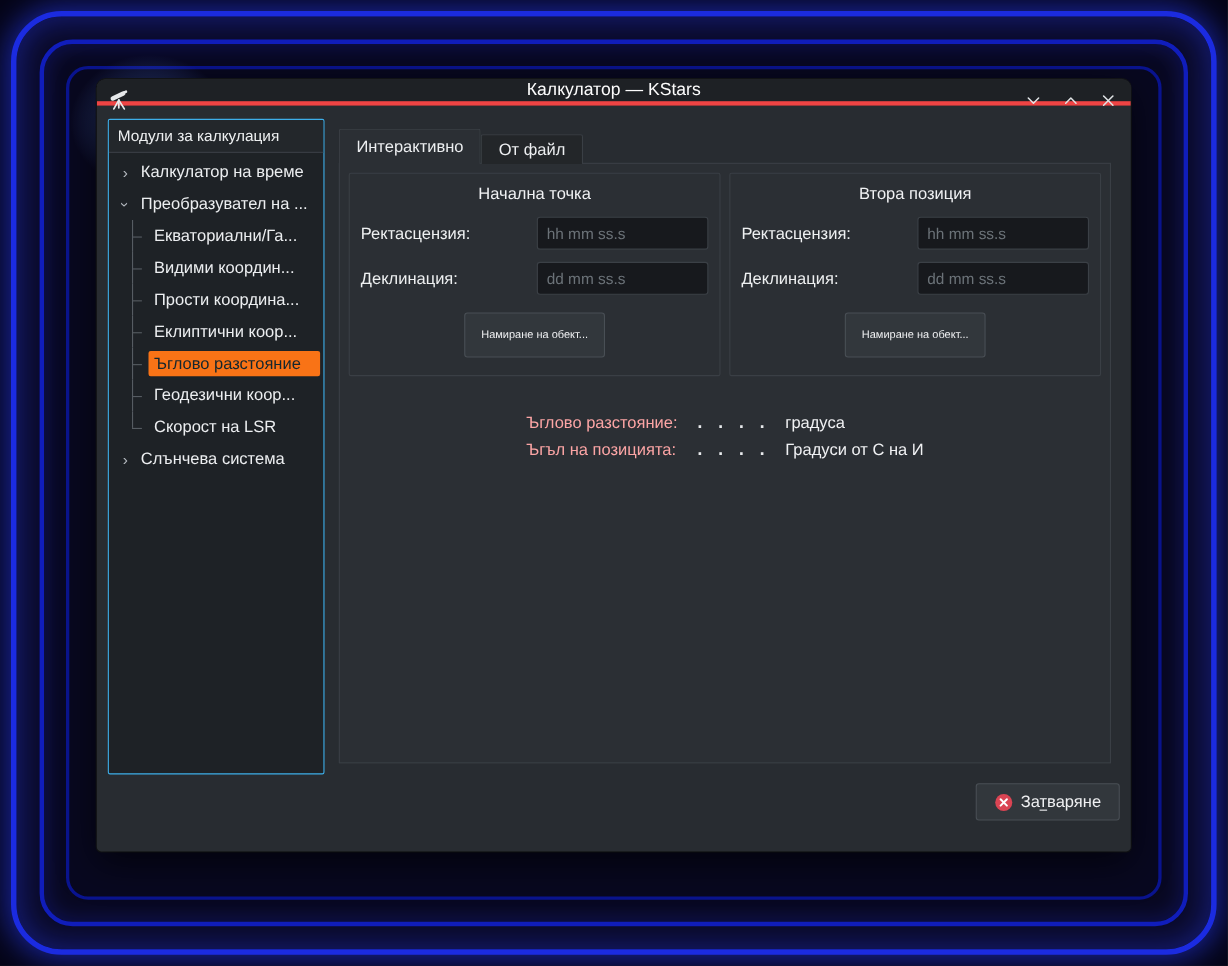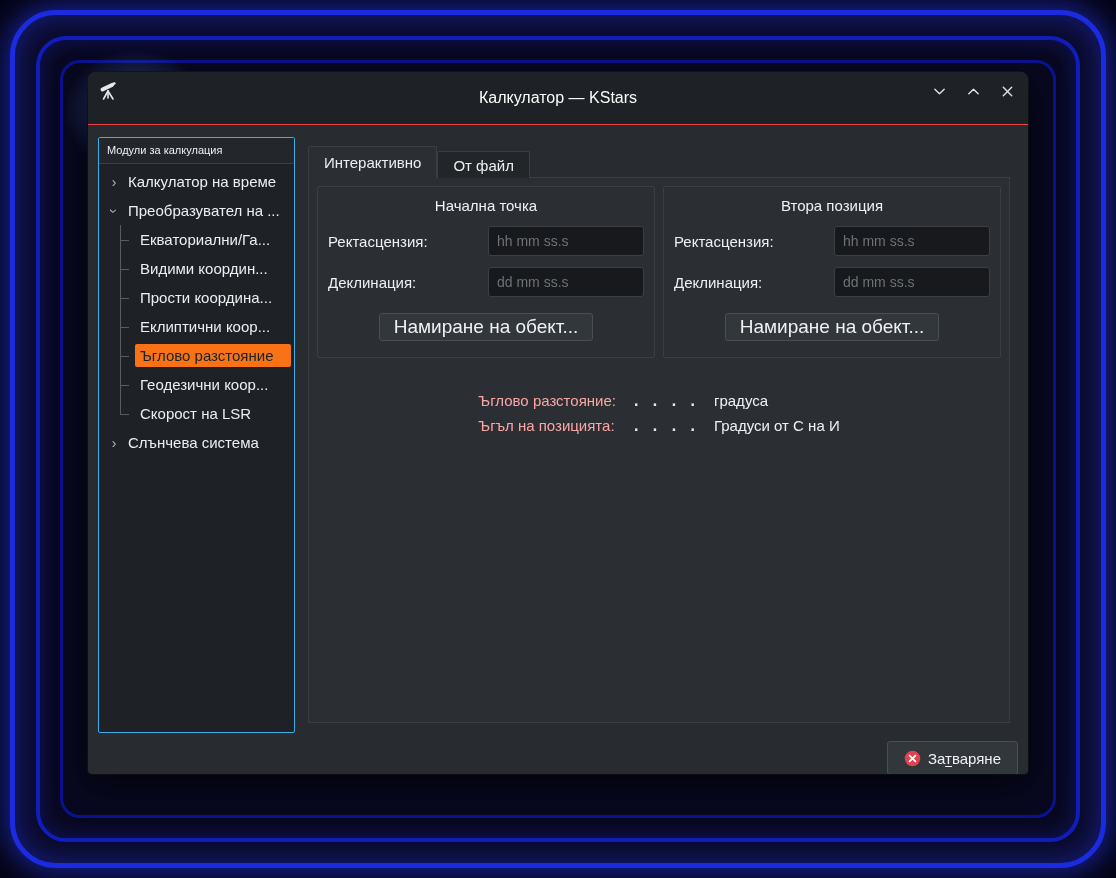--- a/index.html
+++ b/index.html
@@ -34,22 +34,22 @@
 
   
   .window {
     position:absolute; left:88px; top:72px; width:940px; height:702px;
     background:#282c31; border-radius:8px 8px 4px 4px; overflow:hidden;
     box-shadow:0 10px 34px rgba(0,0,0,.65), 0 0 0 1px #15171a;
     z-index:5;
   }
 
   .titlebar {
-    height:53px; background:#1e2125; display:flex; align-items:center;
-    position:relative; border-bottom:1px solid #ef4444;
+    height:24px; background:#1e2125; display:flex; align-items:center;
+    position:relative; border-bottom:4px solid #ef4444;
   }
   .app-icon { position:absolute; left:10px; top:8px; width:22px; height:22px; display:flex; align-items:center; justify-content:center; }
   .win-title {
     position:absolute; left:0; right:0; text-align:center;
     font-size:16px; color:#fcfcfc; pointer-events:none;
   }
   .win-controls { position:absolute; right:8px; top:0; height:38px; display:flex; align-items:center; gap:8px; }
   .win-btn {
     width:26px; height:26px; background:transparent; border:none;
     display:flex; align-items:center; justify-content:center; cursor:pointer;
@@ -58,21 +58,21 @@
 
   .content { position:relative; height:663px; }
 
   
   .sidebar {
     position:absolute; left:10px; top:12px; width:197px; height:596px;
     background:#1e2226; border:1px solid #3daee9; border-radius:2px;
     display:flex; flex-direction:column; overflow:hidden;
   }
   .sidebar-header {
-    padding:6px 8px 7px 8px; font-size:11px; color:#eef0f1;
+    padding:6px 8px 7px 8px; font-size:14px; color:#eef0f1;
     background:#23272b; border-bottom:1px solid #3a3f45; flex:0 0 auto;
   }
   .tree { flex:1; padding-top:3px; overflow:hidden; }
   .tree-item {
     display:flex; align-items:center; height:29px; font-size:15px;
     color:#eceef0; position:relative; padding-left:6px; cursor:default;
   }
   .expander {
     width:18px; text-align:center; color:#b5bac0; font-size:14px;
     display:inline-block; flex:0 0 18px;
@@ -119,21 +119,21 @@
   .field-row label { font-size:15px; color:#eef0f1; }
   .text-input {
     width:156px; height:30px; background:#17191d; border:1px solid #3b4046;
     border-radius:3px; color:#e8eaec; font-size:14px; padding:0 8px;
     font-family:"Liberation Sans","DejaVu Sans",sans-serif;
   }
   .text-input::placeholder { color:#6b7278; }
   .group-btn-row { text-align:center; margin-top:16px; }
   .btn {
     background:#32373c; border:1px solid #494f55; border-radius:3px;
-    color:#f0f1f3; font-size:19px; padding:2px 14px; cursor:pointer;
+    color:#f0f1f3; font-size:10px; padding:14px 14px; cursor:pointer;
     font-family:"Liberation Sans","DejaVu Sans",sans-serif;
   }
 
   .results {
     margin-top:34px; display:grid; grid-template-columns:auto auto auto;
     column-gap:16px; row-gap:8px; justify-content:center; align-items:baseline;
   }
   .result-label { text-align:left; font-size:15px; color:#fca5a5; }
   .result-value {
     font-family:"DejaVu Sans Mono",monospace; font-weight:bold;

